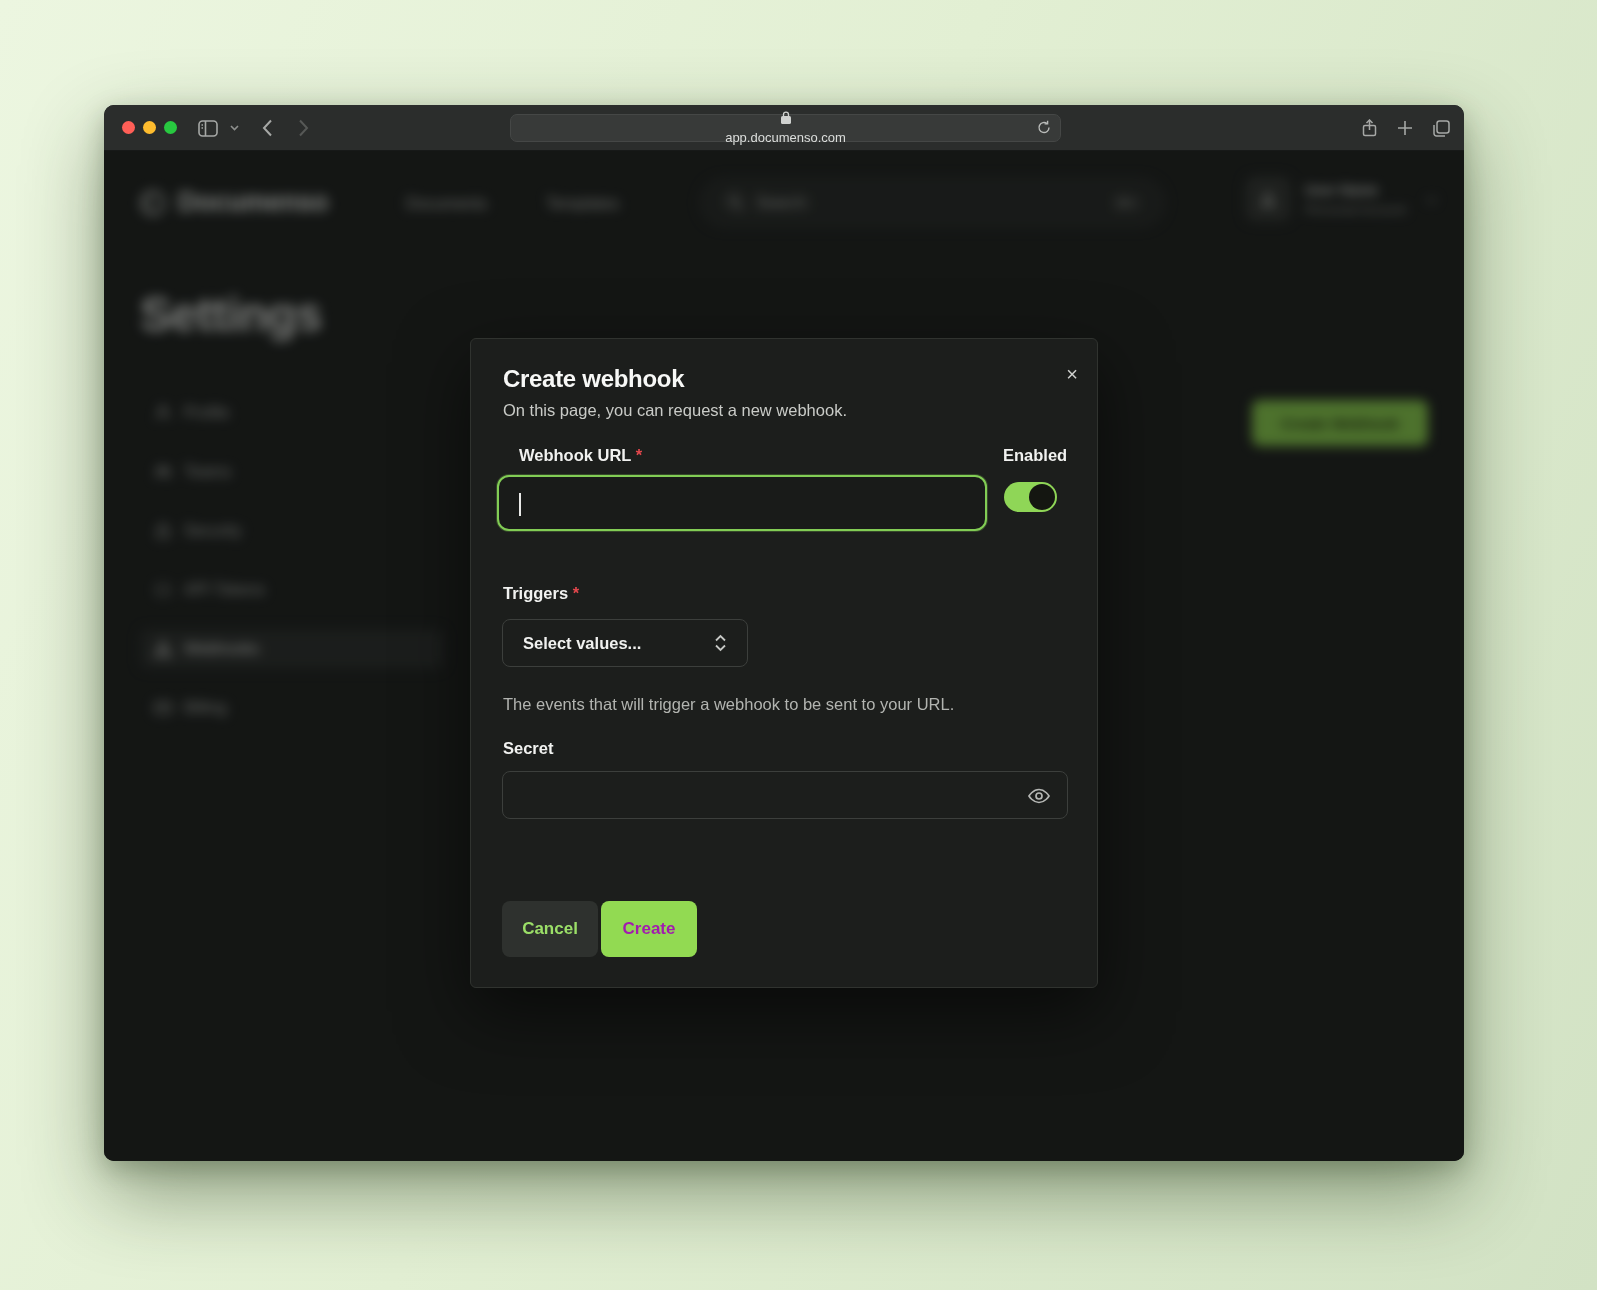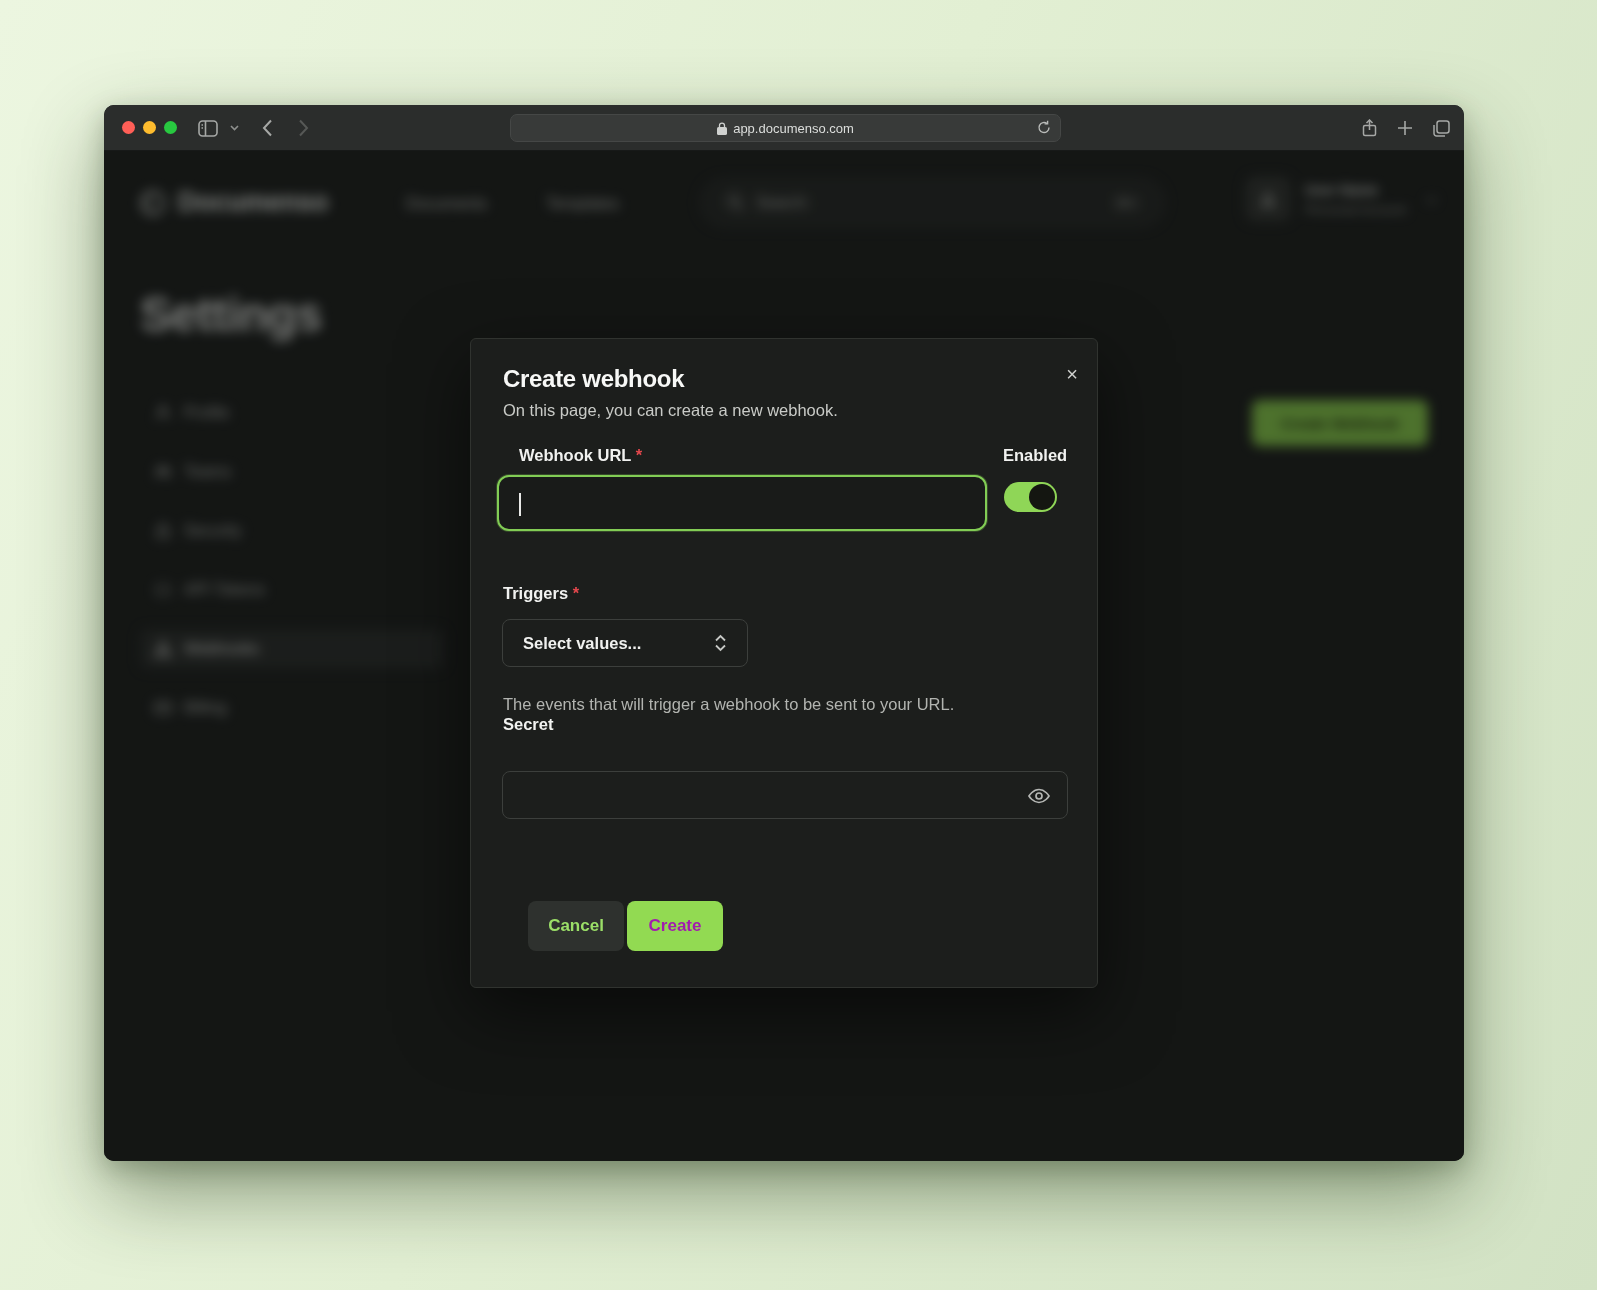--- a/index.html
+++ b/index.html
@@ -21,21 +21,21 @@
   }
   .traffic { position:absolute; left:18px; top:16px; display:flex; gap:8px; }
   .traffic span { width:13px; height:13px; border-radius:50%; display:block; }
   .dot-red{ background:#ff5f57; } .dot-yellow{ background:#febc2e; } .dot-green{ background:#28c840; }
   .tb-icon { position:absolute; top:0; height:46px; display:flex; align-items:center; justify-content:center; color:#a6a8a6; }
   .tb-icon svg { display:block; }
   .urlbar {
     position:absolute; left:406px; top:9px; width:551px; height:28px;
     background:#383a39; border:1px solid #454746; border-radius:7px;
     display:flex; align-items:center; justify-content:center; gap:6px;
-    color:#dcdedc; font-size:13px;
+    color:#dcdedc; font-size:13px;flex-direction:column;
   }
   .urlbar .refresh { position:absolute; right:9px; top:5px; color:#b9bbb9; }
   
   .page { position:absolute; left:0; top:46px; right:0; bottom:0; background:#1f2120; overflow:hidden; }
   .blur-layer { position:absolute; inset:0; filter:blur(6px); }
   .app-header { position:absolute; left:0; top:0; right:0; height:76px; }
   .logo { position:absolute; left:36px; top:36px; display:flex; align-items:center; gap:12px; color:#e6e8e5; }
   .logo .logo-text { font-size:27px; font-weight:700; letter-spacing:-.5px; }
   .nav-item { position:absolute; top:44px; color:#c3c5c2; font-size:16px; }
   .nav-doc { left:302px; } .nav-tpl { left:442px; }
@@ -93,28 +93,28 @@
   .help { position:absolute; font-size:16.5px; color:#b2b4b0; line-height:26px; }
   .help-url { left:32px; top:203px; }
   .lbl-triggers { left:32px; top:245px; }
   .select-btn {
     position:absolute; left:31px; top:280px; width:246px; height:48px;
     border:1px solid #3c3f3c; border-radius:8px; background:#1c1e1c;
     display:flex; align-items:center; padding:0 20px; color:#f0f1ef; font-size:16.5px; font-weight:700;
   }
   .select-btn svg { margin-left:auto; color:#c6c8c5; }
   .help-triggers { left:32px; top:352px; }
-  .lbl-secret { left:32px; top:376px; }
+  .lbl-secret { left:32px; top:400px; }
   .secret-input {
     position:absolute; left:31px; top:432px; width:566px; height:48px;
     border:1px solid #3c3f3c; border-radius:8px; background:#1c1e1c;
   }
   .secret-input .eye { position:absolute; right:16px; top:12px; color:#b5b7b4; }
   .help-secret { left:32px; top:498px; width:524px; }
-  .btn { position:absolute; top:562px; height:50px; border-radius:8px; display:flex; align-items:center; justify-content:center; font-size:17px; font-weight:700;margin-left:26px; }
+  .btn { position:absolute; top:562px; height:56px; border-radius:8px; display:flex; align-items:center; justify-content:center; font-size:17px; font-weight:700; }
   .btn-cancel { left:31px; width:96px; background:#2e312e; color:#9bdf68; }
   .btn-create { left:130px; width:96px; background:#92da52; color:#a21caf; }
 </style>
 </head>
 <body>
 
 <div class="window">
 
   <div class="chrome">
     <div class="traffic">
@@ -279,21 +279,21 @@
       </div>
 
       <div class="bg-create-btn">Create Webhook</div>
     </div>
 
     <div class="overlay"></div>
 
     <div class="modal">
       <h2 class="modal-title">Create webhook</h2>
       <div class="modal-close">×</div>
-      <p class="modal-desc">On this page, you can create a new webhook.</p>
+      <p class="modal-desc">On this page, you can request a new webhook.</p>
 
       <div class="field-label lbl-url">
         <span>Webhook URL</span>
         <span class="req">*</span>
       </div>
       <div class="field-label lbl-enabled">Enabled</div>
 
       <div class="url-input">
         <span class="caret"></span>
       </div>

